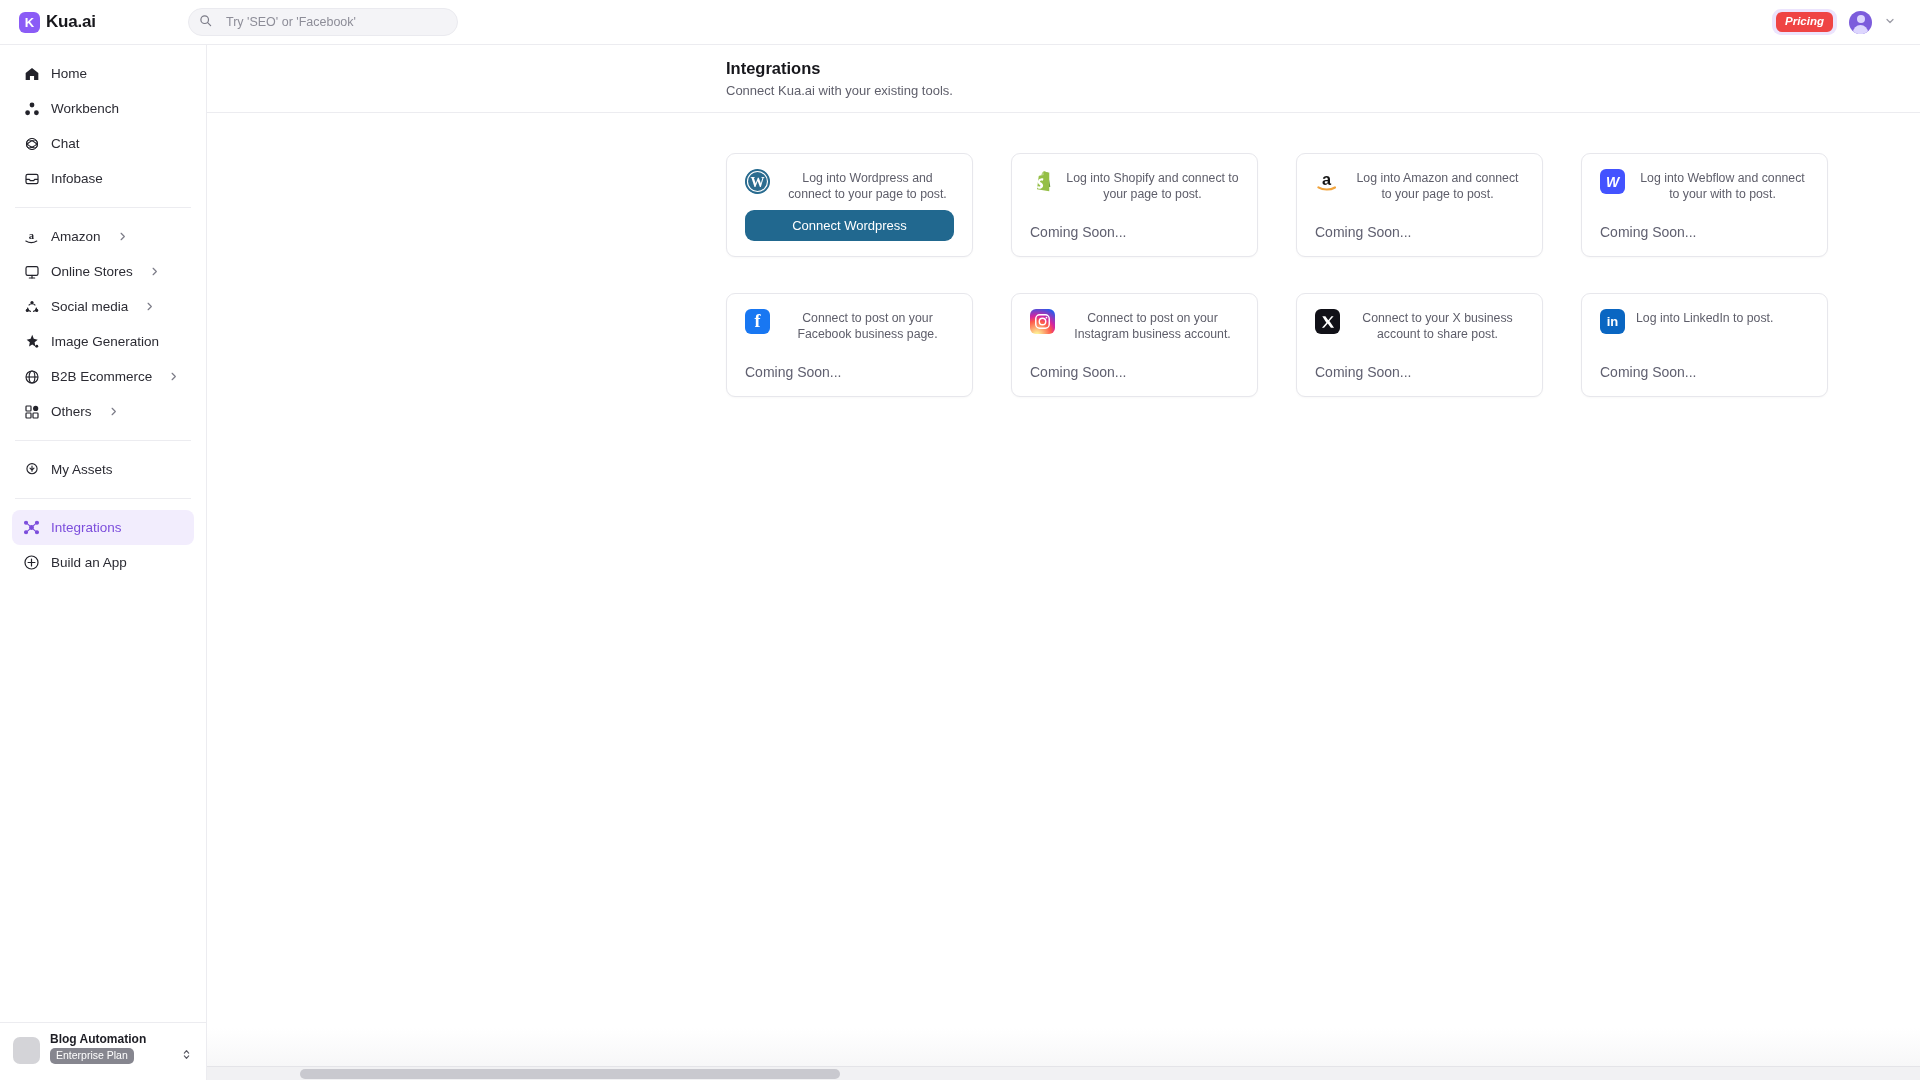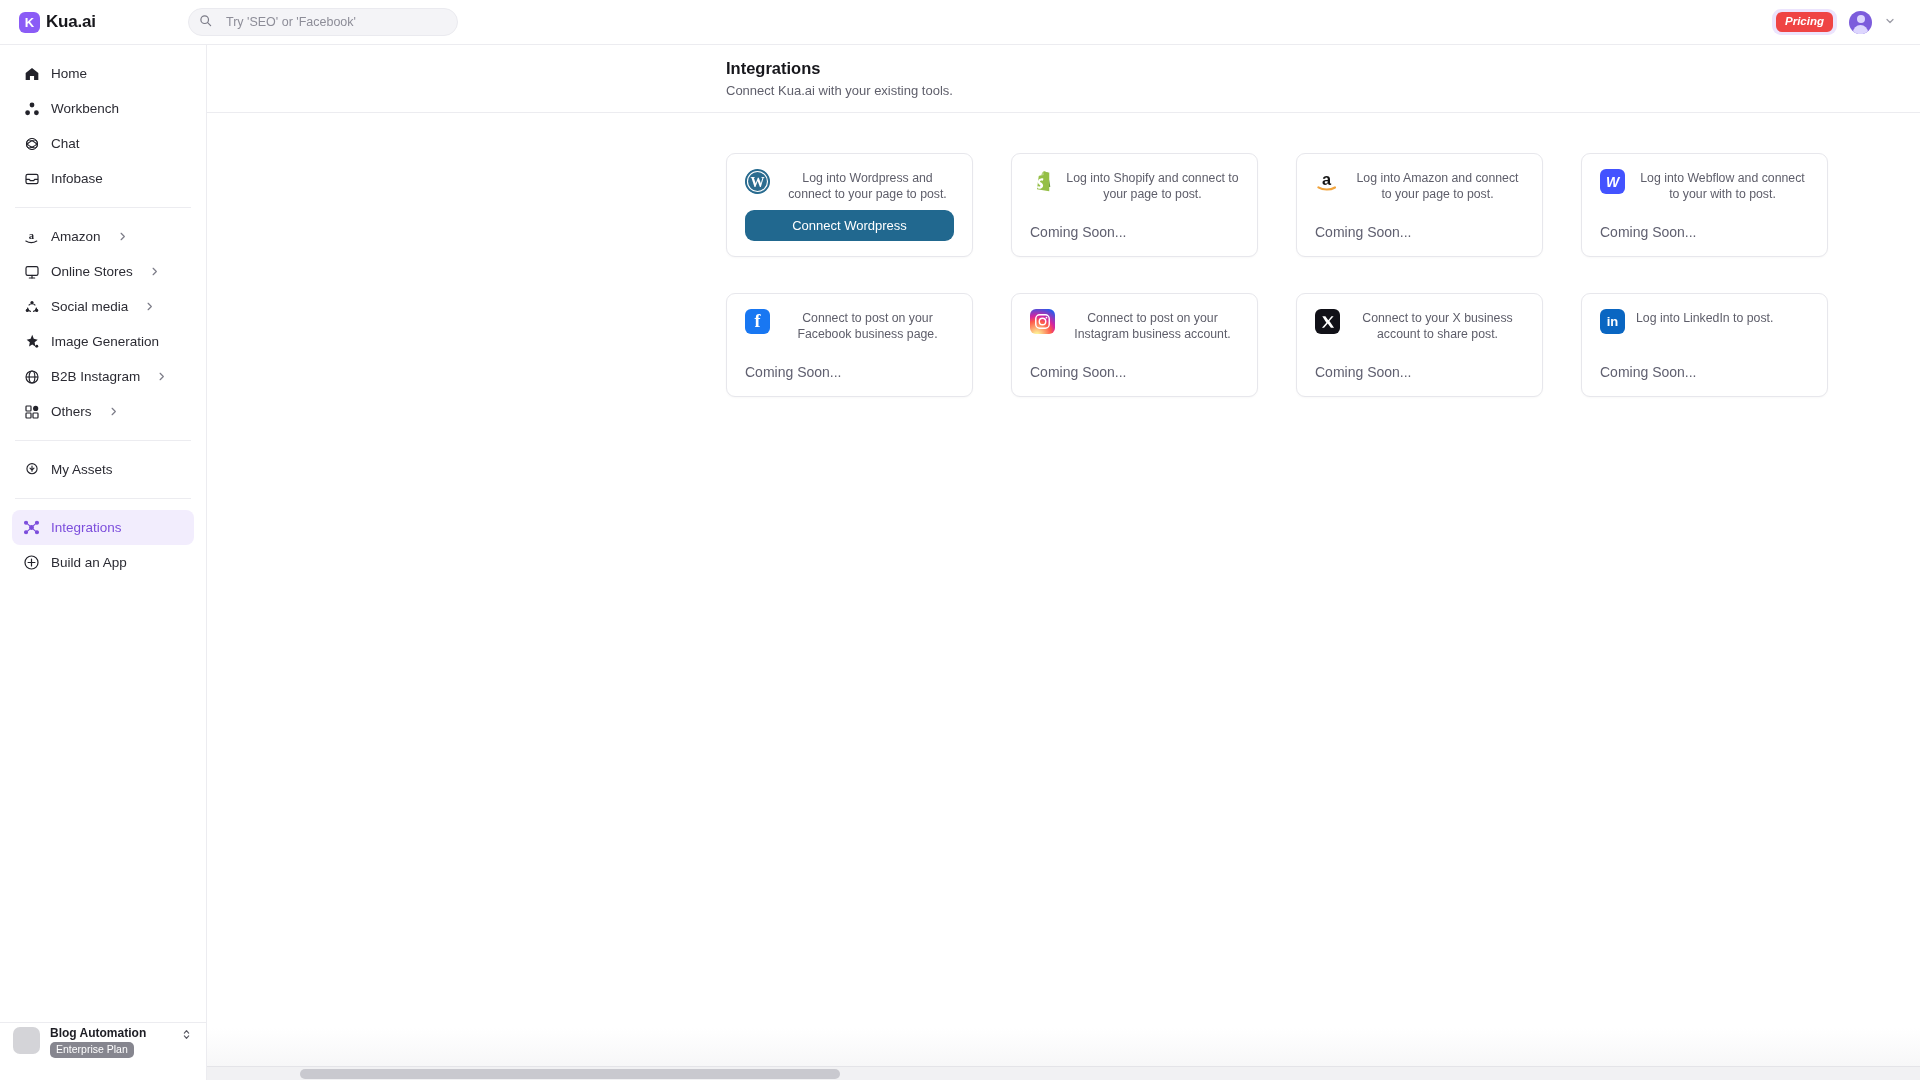--- a/index.html
+++ b/index.html
@@ -88,22 +88,22 @@
   .nav-item .ico svg { display:block; }
   .nav-item.active { background: #f2edfd; color: #7c4ddc; }
   .nav-item.active .ico { color: #7c4ddc; }
   .nav-item .chev { margin-left: auto; color:#7c7c88; display:flex; }
   .nav-item.has-chev .chev { margin-left: 5px; }
   .nav-divider { height: 1px; background: #ececf0; margin: 11px 15px; }
 
   .sidebar-spacer { flex: 1; }
   .account-bar {
     border-top: 1px solid #ececf0;
-    height: 58px; display: flex; align-items: flex-start;
-    gap: 10px; padding: 4px 13px;
+    height: 58px; display: flex; align-items: flex-end;
+    gap: 10px; padding: 16px 13px;
   }
   .account-thumb { width: 27px; height: 27px; border-radius: 7px; background: #d4d4d8; flex:0 0 27px; }
   .account-info { display: flex; flex-direction: column; gap: 2px; }
   .account-name { font-size: 12px; font-weight: 700; color: #1d1d24; line-height: 1.1; }
   .account-plan {
     font-size: 10.5px; color: #ffffff; background: #86868f;
     border-radius: 5px; padding: 1px 6px 2px; align-self: flex-start; line-height: 1.2;
   }
   .account-toggle { margin-left: auto; color:#5a5a64; font-size: 13px; line-height:1; }
 
@@ -299,21 +299,21 @@
           <span>Image Generation</span>
         </div>
         <div class="nav-item has-chev">
           <span class="ico">
             <svg width="16" height="16" viewBox="0 0 24 24" fill="none" stroke="currentColor" stroke-width="1.7">
               <circle cx="12" cy="12" r="9"></circle>
                 <line x1="3" y1="12" x2="21" y2="12"></line>
               <ellipse cx="12" cy="12" rx="4.3" ry="9"></ellipse>
             </svg>
           </span>
-          <span>B2B Instagram</span>
+          <span>B2B Ecommerce</span>
           <span class="chev">
             <svg width="11" height="11" viewBox="0 0 24 24" fill="none" stroke="currentColor" stroke-width="2.6" stroke-linecap="round" stroke-linejoin="round">
                 <polyline points="9 5 16 12 9 19"></polyline>
               </svg>
           </span>
         </div>
         <div class="nav-item has-chev">
           <span class="ico">
             <svg width="16" height="16" viewBox="0 0 24 24" fill="none" stroke="currentColor" stroke-width="1.8">
               <rect x="3" y="3" width="7.5" height="7.5" rx="1"></rect>

